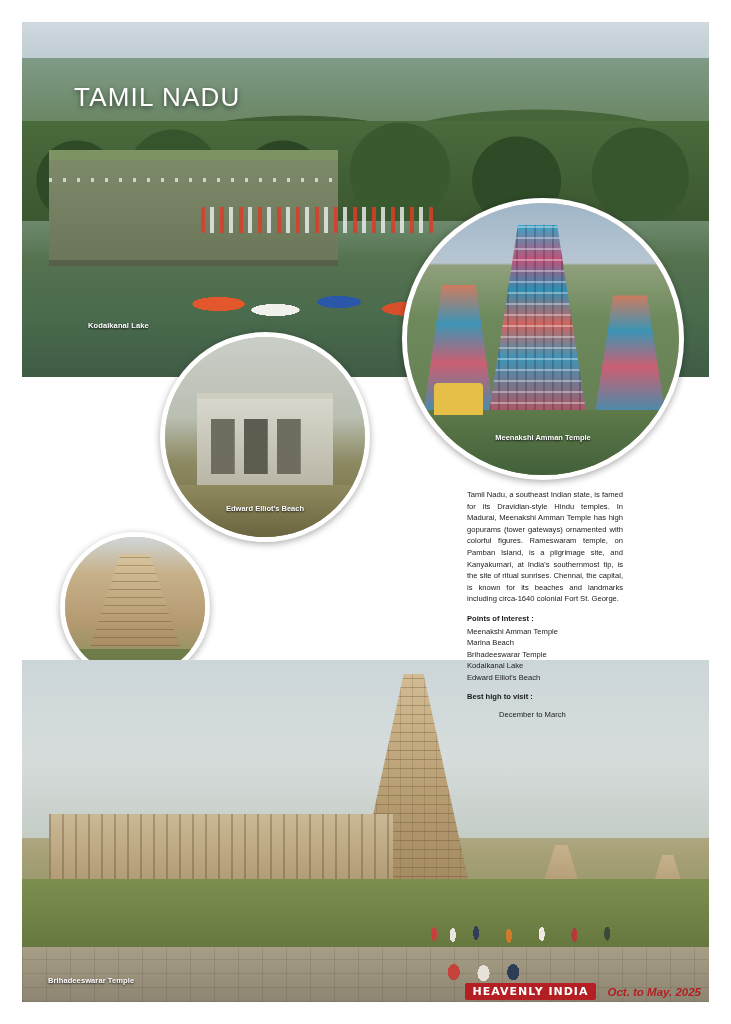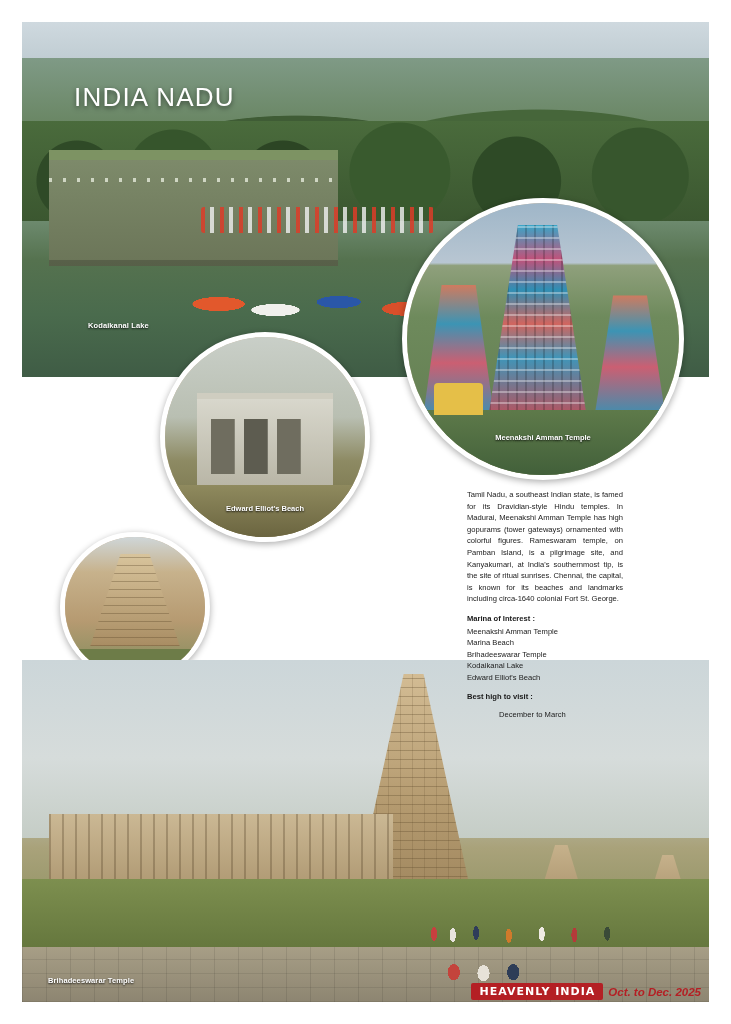--- a/index.html
+++ b/index.html
@@ -350,21 +350,21 @@
     margin-left: 32px;
   }
 
   
   .footer{
     position:absolute;
     right: 30px;
     bottom: 24px;
     display:flex;
     align-items:center;
-    gap:5px;
+    gap:11px;
   }
   .brand{
     background:#b41f24;
     color:#fff;
     font-size: 11px;
     font-weight: bold;
     letter-spacing: 1px;
     padding: 2px 8px;
     border-radius: 2px;
     font-family: "DejaVu Sans", sans-serif;
@@ -385,21 +385,21 @@
     <div class="sky"></div>
     <div class="hills"></div>
     <div class="treeline"></div>
     <div class="lake"></div>
     <div class="pier"></div>
     <div class="pier-rail"></div>
     <div class="crowd"></div>
     <div class="boats"></div>
   </div>
 
-  <div class="state-title">INDIA NADU</div>
+  <div class="state-title">TAMIL NADU</div>
 
   <div class="caption" style="left:88px; top:321px;">Kodaikanal Lake</div>
 
   <div class="circle c-meenakshi">
     <div class="art">
       <div class="gopuram-left"></div>
       <div class="gopuram-right"></div>
       <div class="gopuram-main"></div>
       <div class="base"></div>
       <div class="yellow"></div>
@@ -442,31 +442,31 @@
     <div class="stone"></div>
     <div class="visitors"></div>
     <div class="sitting"></div>
   </div>
 
   <div class="caption" style="left:48px; top:976px;">Brihadeeswarar Temple</div>
 
   <div class="textcol">
     <p class="desc">Tamil Nadu, a southeast Indian state, is famed for its Dravidian-style Hindu temples. In Madurai, Meenakshi Amman Temple has high gopurams (tower gateways) ornamented with colorful figures. Rameswaram temple, on Pamban Island, is a pilgrimage site, and Kanyakumari, at India's southernmost tip, is the site of ritual sunrises. Chennai, the capital, is known for its beaches and landmarks including circa-1640 colonial Fort St. George.</p>
 
-    <p class="subhead">Marina of Interest :</p>
+    <p class="subhead">Points of Interest :</p>
     <ul class="poi">
       <li>Meenakshi Amman Temple</li>
       <li>Marina Beach</li>
       <li>Brihadeeswarar Temple</li>
       <li>Kodaikanal Lake</li>
       <li>Edward Elliot's Beach</li>
     </ul>
 
     <p class="subhead">Best high to visit :</p>
     <p class="best-when">December to March</p>
   </div>
 
   <div class="footer">
     <span class="brand">HEAVENLY INDIA</span>
-    <span class="daterange">Oct. to Dec. 2025</span>
+    <span class="daterange">Oct. to May. 2025</span>
   </div>
 
 </div>
 
 </body></html>

